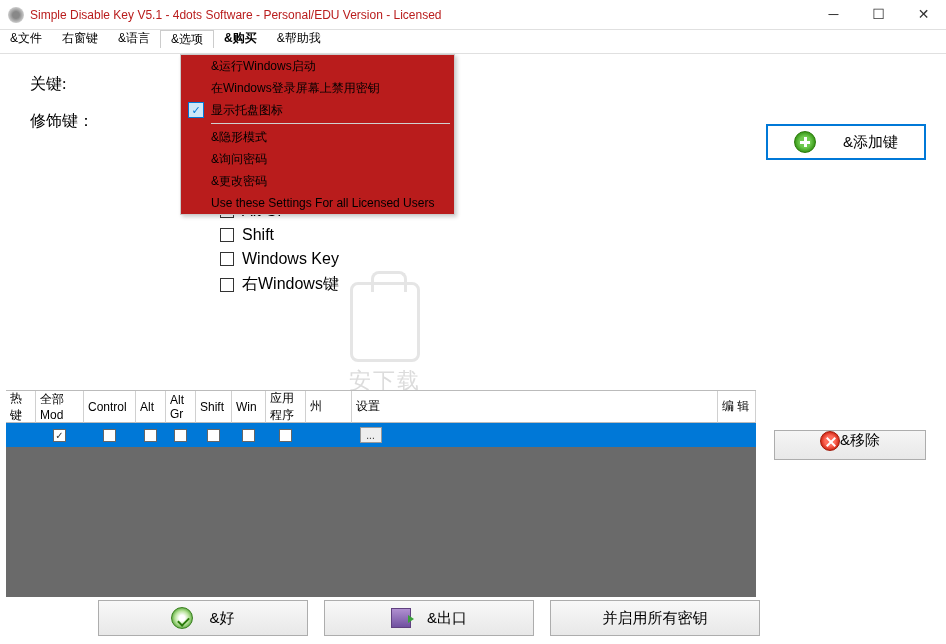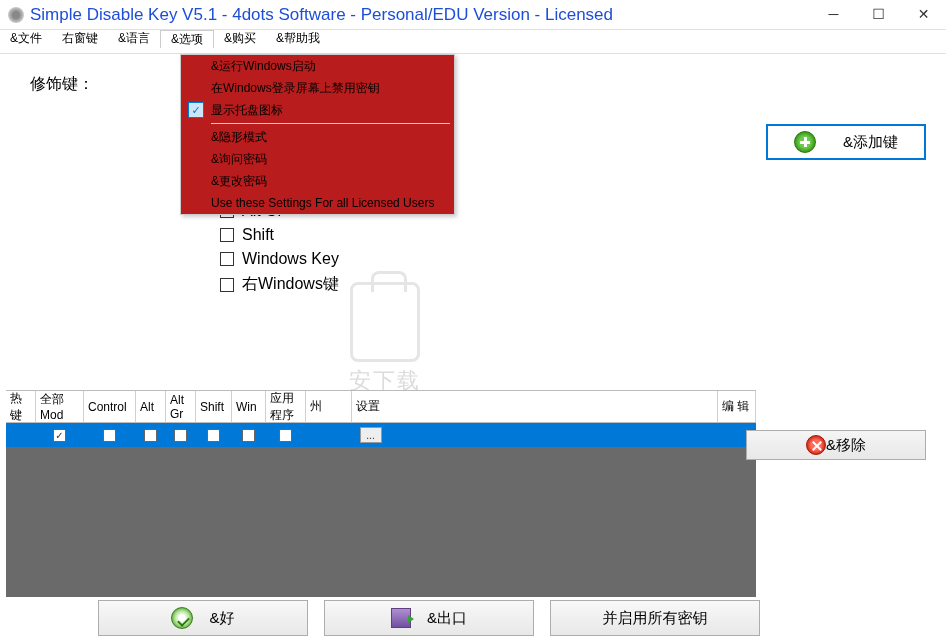--- a/index.html
+++ b/index.html
@@ -1,27 +1,27 @@
 <!DOCTYPE html>
 <html><head>
 <meta charset="utf-8">
 <style>
 * { box-sizing: border-box; margin: 0; padding: 0; font-family: "Microsoft YaHei", "Segoe UI", sans-serif; }
 body { width: 946px; height: 644px; background: #fff; overflow: hidden; position: relative; }
 
 .titlebar { height: 30px; display: flex; align-items: center; padding: 0 0 0 8px; border-bottom: 1px solid #e0e0e0; }
 .titlebar-icon { width: 16px; height: 16px; margin-right: 6px; background: radial-gradient(circle, #888 30%, #ccc 70%); border-radius: 50%; }
-.titlebar-text { flex: 1; font-size: 17px; color: #1d4ed8; }
+.titlebar-text { flex: 1; font-size: 12px; color: #b91c1c; }
 .titlebar-controls { display: flex; }
 .titlebar-btn { width: 45px; height: 30px; display: flex; align-items: center; justify-content: center; font-size: 14px; font-family: "Segoe UI Symbol"; color: #333; }
 
 .menubar { height: 24px; display: flex; align-items: flex-start; border-bottom: 1px solid #e0e0e0; background: #fff; }
 .menu-item { padding: 0 10px; font-size: 12px; display: flex; align-items: center; cursor: default; }
 .menu-item.active { background: #fff; border: 1px solid #cccccc; border-bottom: none; }
-.menu-item.bold { font-weight: normal; }
+.menu-item.bold { font-weight: bold; }
 
 .dropdown { position: absolute; left: 180px; top: 54px; width: 275px; background: #b91c1c; border: 1px solid #cccccc; box-shadow: 2px 2px 4px rgba(0,0,0,0.2); z-index: 100; }
 .dropdown-item { display: flex; align-items: center; height: 22px; font-size: 12px; padding: 0 8px 0 0; }
 .dropdown-check { width: 30px; display: flex; align-items: center; justify-content: center; }
 .dropdown-check .checkbox { width: 16px; height: 16px; border: 1px solid #0078d7; background: #cde6f7; display: flex; align-items: center; justify-content: center; font-size: 11px; color: #0078d7; }
 .dropdown-label { flex: 1; }
 .dropdown-sep { height: 1px; background: #d0d0d0; margin: 2px 4px 2px 30px; }
 
 .content { position: relative; padding: 20px 20px 0 30px; }
 .field-row { display: flex; align-items: center; margin-bottom: 16px; font-size: 16px; }
@@ -45,21 +45,21 @@
 
 .table-area { position: absolute; left: 6px; top: 390px; width: 750px; border-radius: 17px; }
 .grid-header { display: flex; background: #fff; border-top: 1px solid #bbb; }
 .grid-header .th { border-right: 1px solid #d0d0d0; border-bottom: 1px solid #bbb; font-size: 12px; padding: 2px 4px; text-align: left; background: #fff; display: flex; align-items: center; height: 32px; }
 .grid-row { display: flex; background: #0078d7; color: #fff; height: 24px; align-items: stretch; }
 .grid-row .td { border-right: 1px solid rgba(255,255,255,0); display: flex; align-items: center; justify-content: center; font-size: 12px; }
 .cell-check { width: 13px; height: 13px; background: #fff; border: 1px solid #666; display: inline-flex; align-items: center; justify-content: center; color: #333; font-size: 10px; }
 .grid-body-bg { background: #6a6a6a; height: 150px; }
 .edit-cell { background: #eee; color: #333; border: 1px solid #999; width: 22px; height: 16px; font-size: 10px; display: flex; align-items: center; justify-content: center; }
 
-.remove-btn { position: absolute; right: 20px; top: 430px; width: 180px; height: 30px; border: 1px solid #adadad; background: linear-gradient(#f5f5f5,#e8e8e8); display: flex; align-items: center; justify-content: center; gap: 0; font-size: 15px; font-family: "SimSun"; }
+.remove-btn { position: absolute; right: 20px; top: 430px; width: 152px; height: 30px; border: 1px solid #adadad; background: linear-gradient(#f5f5f5,#e8e8e8); display: flex; justify-content: center; gap: 0; font-size: 15px; font-family: "SimSun"; }
 .remove-icon { width: 20px; height: 20px; border-radius: 50%; background: radial-gradient(circle, #ff6b5a 40%, #d62c1a 70%); border: 1px solid #a01808; position: relative; }
 .remove-icon::before, .remove-icon::after { content:""; position:absolute; background:#fff; width:12px; height:2px; left:4px; top:9px; }
 .remove-icon::before { transform: rotate(45deg); }
 .remove-icon::after { transform: rotate(-45deg); }
 
 .bottom-buttons { position: absolute; left: 98px; bottom: 8px; display: flex; gap: 16px; }
 .btn { width: 210px; height: 36px; border: 1px solid #adadad; background: linear-gradient(#f8f8f8,#e8e8e8); display: flex; align-items: center; justify-content: center; gap: 16px; font-size: 15px; font-family: "SimSun"; }
 .ok-icon { width: 22px; height: 22px; border-radius: 50%; background: radial-gradient(circle,#fff 20%,#b7e29a 50%,#4aa02c 80%); border:1px solid #3a8020; position: relative; }
 .ok-icon::after { content:""; position:absolute; left:6px; top:9px; width:9px; height:5px; border-left:2px solid #2a7a0a; border-bottom:2px solid #2a7a0a; transform:rotate(-45deg); }
 .exit-icon { width: 20px; height: 20px; background: linear-gradient(#b090d0,#7050a0); border:1px solid #604080; position:relative; }
@@ -119,20 +119,23 @@
     <span class="dropdown-check"></span>
       <span class="dropdown-label">&amp;更改密码</span>
   </div>
   <div class="dropdown-item">
     <span class="dropdown-check"></span>
       <span class="dropdown-label">Use these Settings For all Licensed Users</span>
   </div>
 </div>
 
 <div class="content">
+  <div class="field-row">
+    <span class="field-label">关键:</span>
+  </div>
   <div class="field-row">
     <span class="field-label">修饰键：</span>
   </div>
 </div>
 
 <div class="modifiers" style="top:202px">
   <div class="mod-row">
       <span class="mod-check"></span>
       <span>Alt Gr</span>
     </div>

